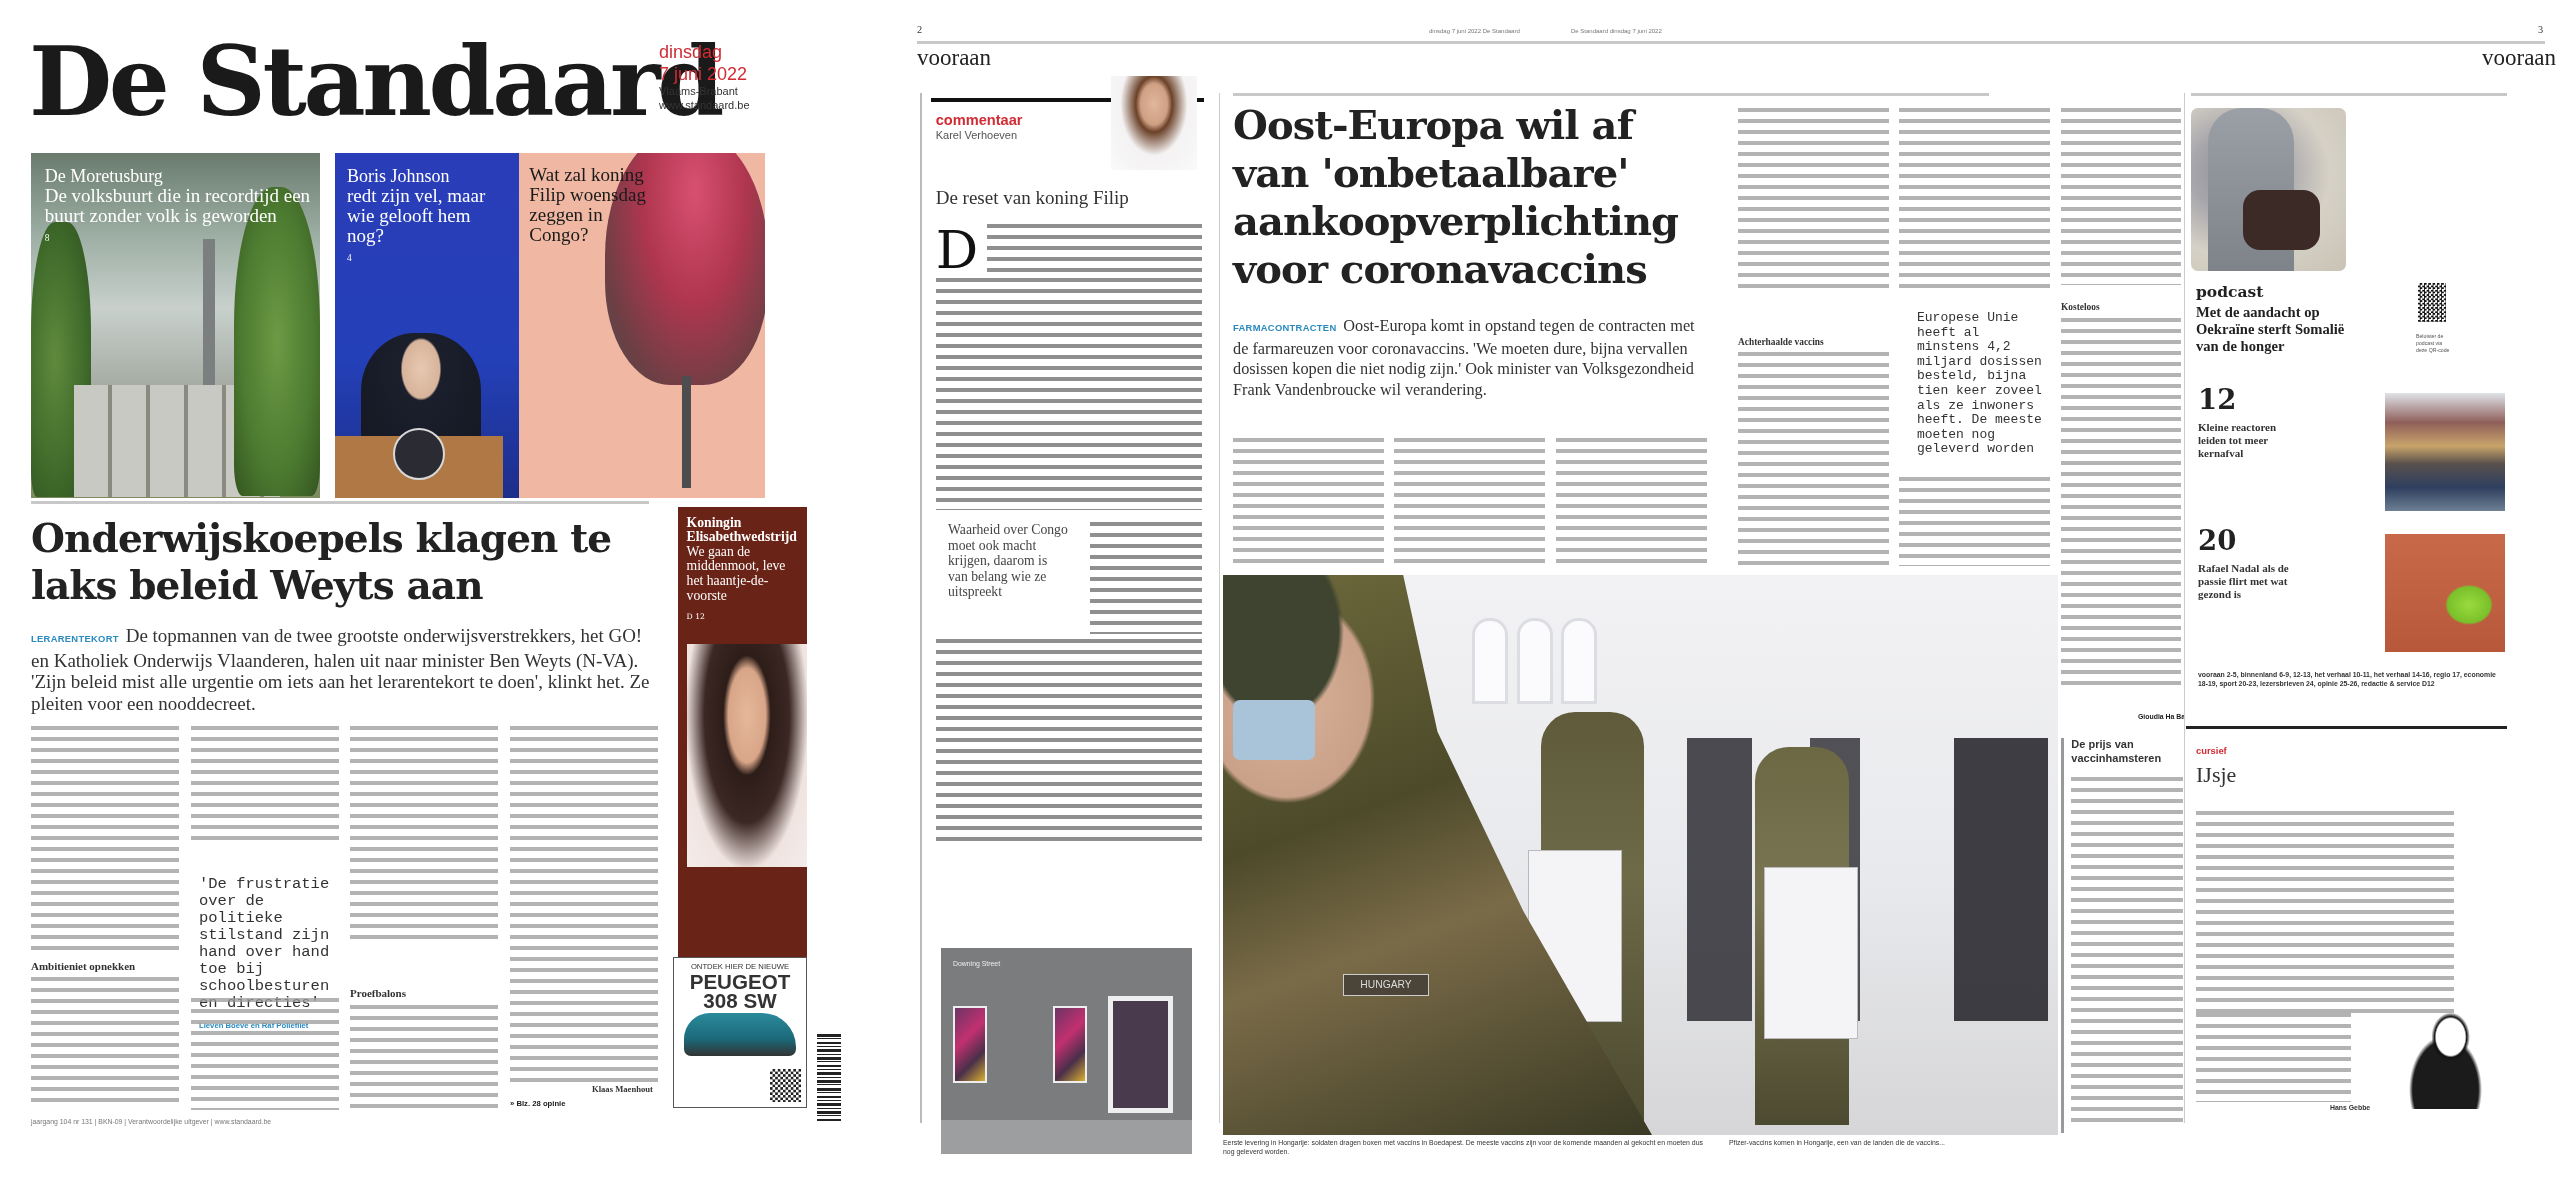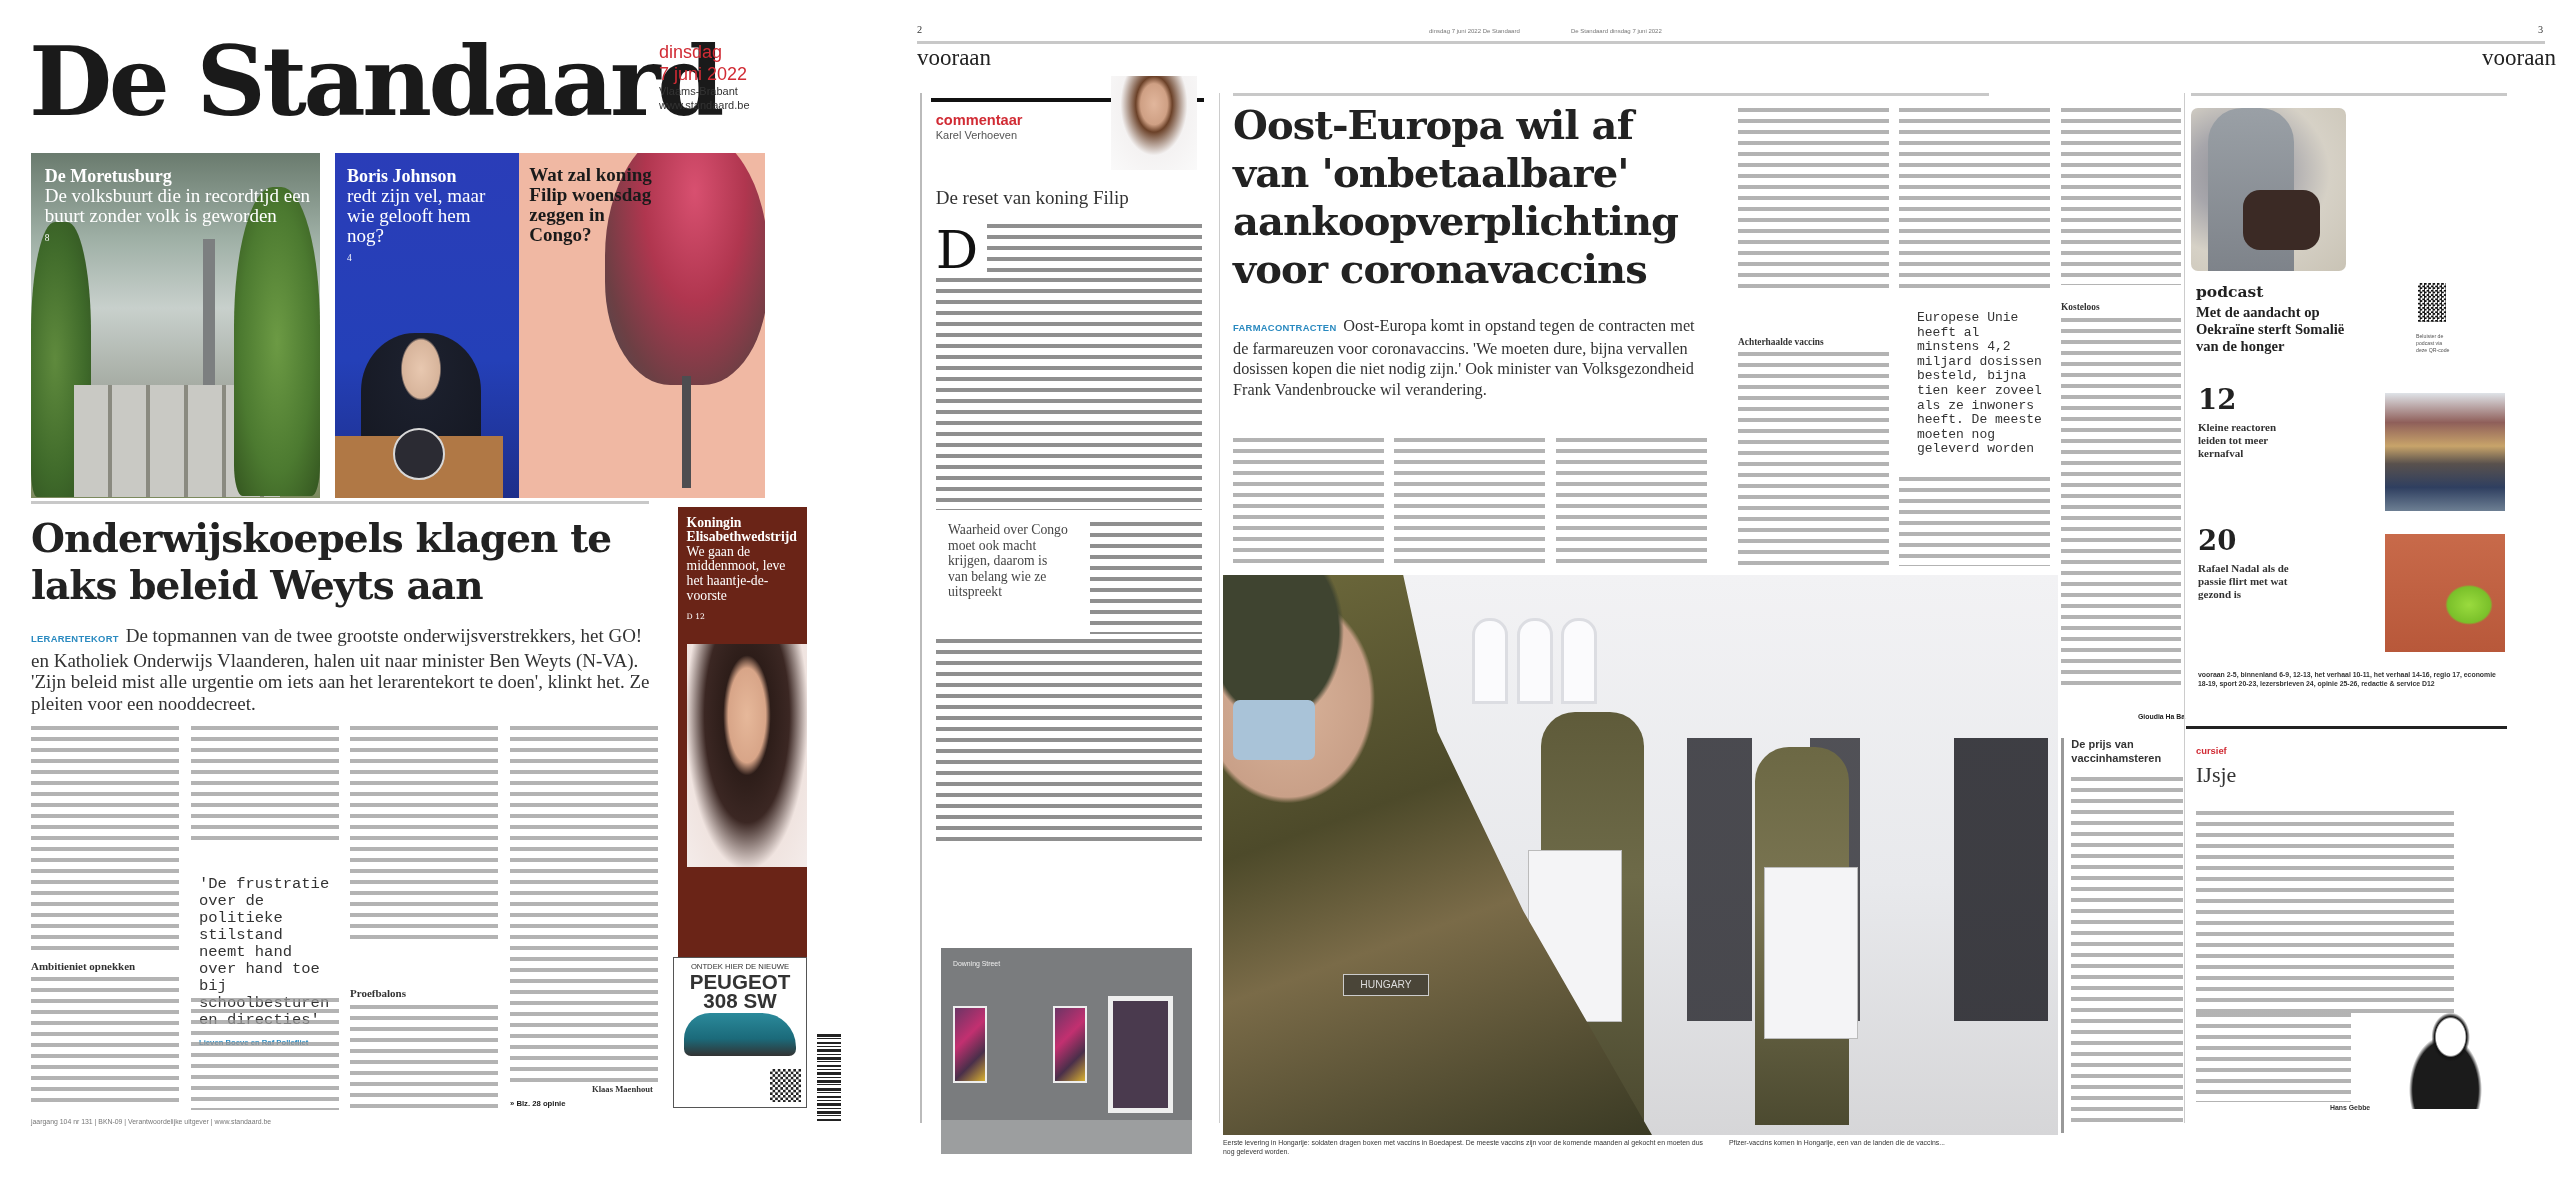--- a/index.html
+++ b/index.html
@@ -7,21 +7,21 @@
 body{position:relative;font-family:"DejaVu Serif",serif;color:#1a1a1a}
 .abs{position:absolute}
 .lines{background:repeating-linear-gradient(to bottom,#9a9a9a 0,#9a9a9a 4.3px,transparent 4.3px,transparent 11px);opacity:.75}
 .lines.dark{background:repeating-linear-gradient(to bottom,#6a6a6a 0,#6a6a6a 4.3px,transparent 4.3px,transparent 11px)}
 .rule{background:#c8c8c8}
 
 #masthead{left:29px;top:34px;font-family:"DejaVu Serif",serif;font-weight:bold;font-size:96px;letter-spacing:-3.4px;line-height:1}
 #dateblock{left:659px;top:41px;color:#d12b34;font-size:18px;line-height:22px;font-family:Liberation Sans, sans-serif}
 #dateblock .small{color:#333;font-size:11px;line-height:13.7px}
 .tease{position:absolute;overflow:hidden}
-.tease h3{font-family:"Liberation Serif",serif;font-weight:bold;font-size:18px;line-height:19px}
+.tease h3{font-family:"Liberation Serif",serif;font-weight:normal;font-size:18px;line-height:19px}
 .tease p{font-family:"Liberation Serif",serif;font-size:19px;line-height:20px}
 .tease .pg{font-size:9.4px;margin-top:6.9px;font-family:"Liberation Serif",serif}
 #t1{left:31px;top:153px;width:289px;height:345px;background:linear-gradient(180deg,#6a7b6e 0%,#9fb0a6 25%,#c8d0cc 45%,#a2a89f 70%,#7c8a5e 100%)}
 #t1 .tree1{position:absolute;left:0;top:69px;width:60px;height:275px;background:radial-gradient(ellipse at 40% 50%,#5f8a3d 0%,#3f6a2a 60%,#2f4f20 100%);border-radius:40% 40% 10% 10%}
 #t1 .tree2{position:absolute;right:0;top:34px;width:86px;height:309px;background:radial-gradient(ellipse at 50% 50%,#6c9a44 0%,#4c7a30 60%,#33541f 100%);border-radius:45% 45% 10% 10%}
 #t1 .chimney{position:absolute;left:172px;top:86px;width:12px;height:172px;background:#7c7f80}
 #t1 .wall{position:absolute;left:43px;top:232px;width:206px;height:112px;background:repeating-linear-gradient(90deg,#c9c9c4 0,#c9c9c4 34px,#8a8a80 34px,#8a8a80 38px)}
 #t1 .txt{position:absolute;left:13.7px;top:13.7px;color:#fff;width:266px}
 #t2{left:335px;top:153px;width:193px;height:345px;background:linear-gradient(180deg,#2a3db8 0%,#2440b8 60%,#1d2e8a 100%)}
 #t2 .txt{position:absolute;left:12px;top:13.7px;color:#fff;width:150px}
@@ -149,21 +149,21 @@
 <div class="abs" id="lead-h">Onderwijskoepels klagen te laks beleid Weyts aan</div>
 <div class="abs" id="lead-intro">
   <span class="kicker">LERARENTEKORT</span><span>De topmannen van de twee grootste onderwijsverstrekkers, het GO! en Katholiek Onderwijs Vlaanderen, halen uit naar minister Ben Weyts (N-VA). 'Zijn beleid mist alle urgentie om iets aan het lerarentekort te doen', klinkt het. Ze pleiten voor een nooddecreet.</span>
 </div>
 
 <div class="col lines" style="left:31px;top:726px;width:148px;height:230px"></div>
 <div class="col subhead" style="left:31px;top:960px">Ambitieniet opnekken</div>
 <div class="col lines" style="left:31px;top:977px;width:148px;height:132px"></div>
 <div class="col lines" style="left:191px;top:726px;width:148px;height:115px"></div>
 <div class="col" style="left:199px;top:876px;width:137px">
-  <div class="pullq">'De frustratie over de politieke stilstand neemt hand over hand toe bij schoolbesturen en directies'</div>
+  <div class="pullq">'De frustratie over de politieke stilstand zijn hand over hand toe bij schoolbesturen en directies'</div>
   <div class="credit" style="margin-top:8.6px">Lieven Boeve en Raf Pollefliet</div>
 </div>
 <div class="col lines" style="left:191px;top:998px;width:148px;height:112px"></div>
 <div class="col lines" style="left:350px;top:726px;width:148px;height:215px"></div>
 <div class="col subhead" style="left:350px;top:987px">Proefbalons</div>
 <div class="col lines" style="left:350px;top:1005px;width:148px;height:105px"></div>
 <div class="col lines" style="left:510px;top:726px;width:148px;height:359px"></div>
 <div class="col subhead" style="left:592px;top:1084px;font-size:8.6px">Klaas Maenhout</div>
 <div class="col" style="left:510px;top:1099px;font-size:7.7px;font-family:'Liberation Sans',sans-serif;font-weight:bold">» Blz. 28 opinie</div>
 

